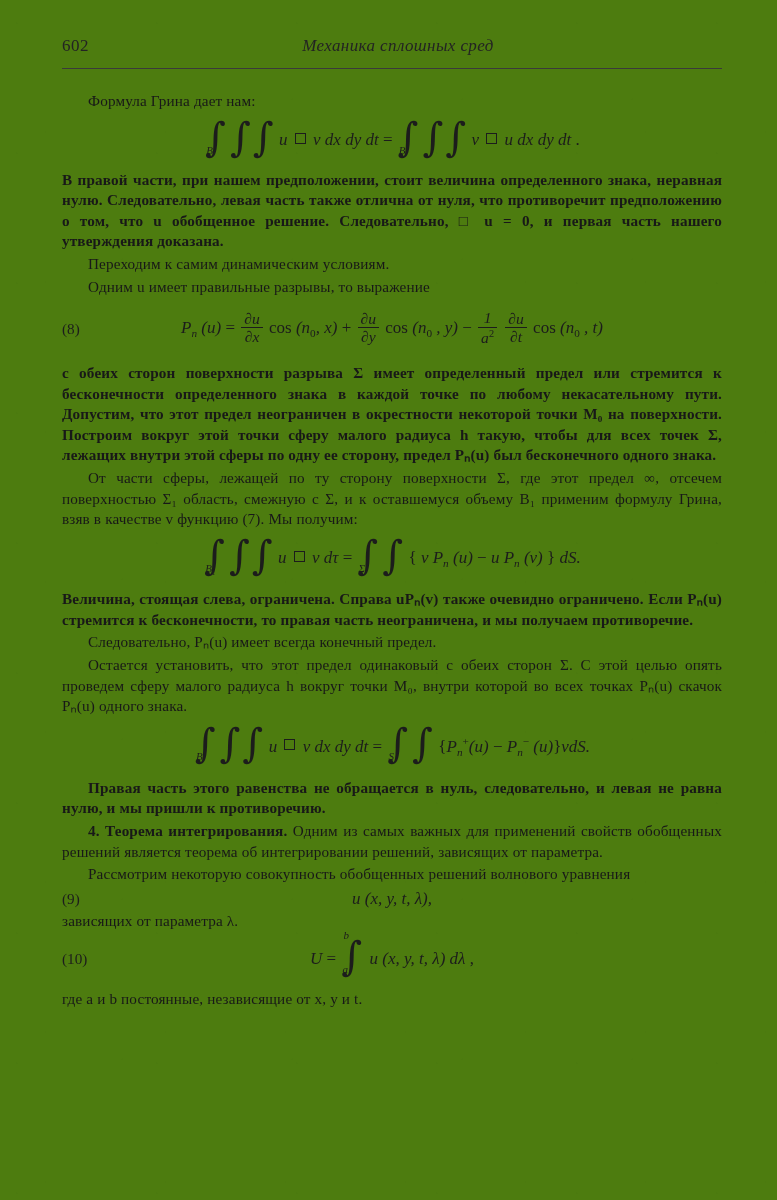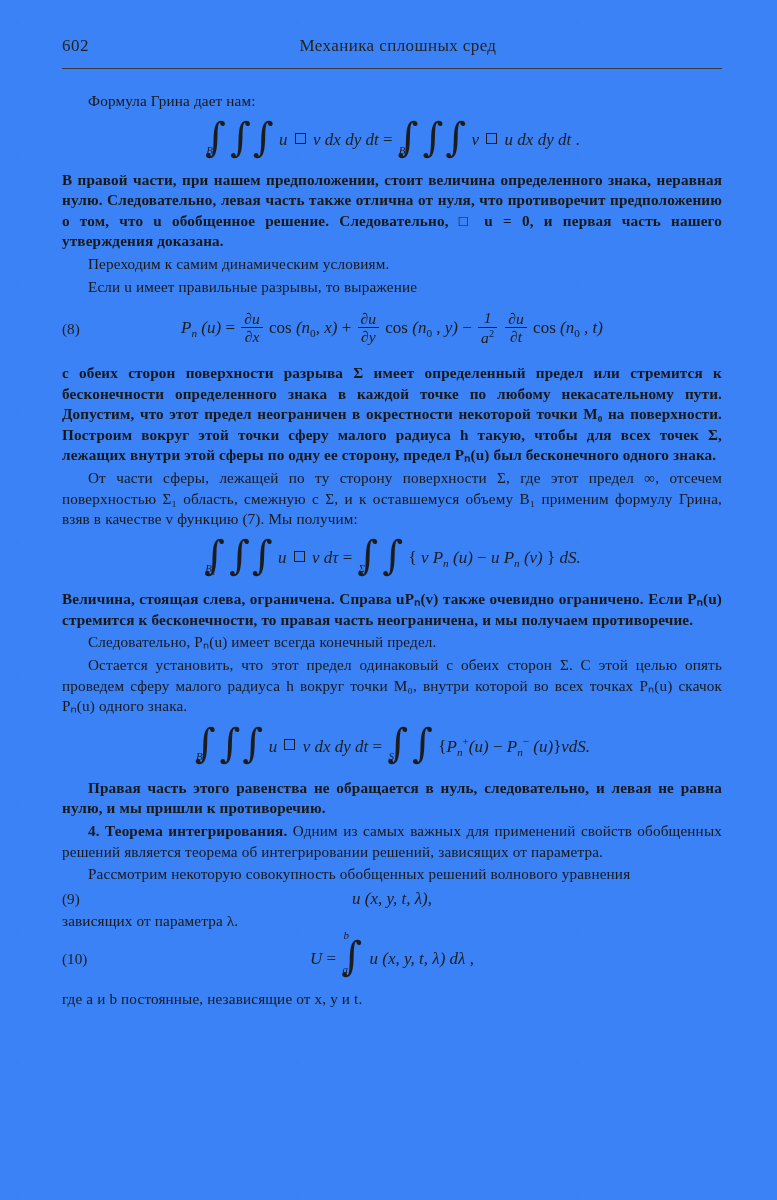--- a/index.html
+++ b/index.html
@@ -13,21 +13,21 @@
     position: relative;
     font-family: "Liberation Serif", serif;
     color: #1c1c1c;
     overflow: hidden;
   }
   .page {
     position: absolute;
     left: 0; top: 0;
     width: 777px;
     height: 1200px;
-    background: #3b82f6;
+    background: #4d7c0f;
   }
   
   .page:before {
     content: "";
     position: absolute;
     left: 0; top: 0; right: 0; bottom: 0;
     background:
       radial-gradient(circle at 12% 18%, rgba(0,0,0,0.018) 0 1px, transparent 1px),
       radial-gradient(circle at 72% 62%, rgba(0,0,0,0.016) 0 1px, transparent 1px),
       radial-gradient(circle at 38% 88%, rgba(0,0,0,0.014) 0 1px, transparent 1px);
@@ -49,20 +49,21 @@
   }
   .page-number {
     font-size: 17px;
     letter-spacing: 0.5px;
     color: #232323;
   }
   .running-title {
     position: absolute;
     left: 12px; right: 0;
     text-align: center;
+    font-style: italic;
     font-size: 17px;
     letter-spacing: 0.4px;
     color: #232323;
   }
   .rule {
     border-top: 1px solid #3a3a3a;
     margin-top: 2px;
     margin-bottom: 22px;
     width: 100%;
   }
@@ -188,21 +189,21 @@
       <span class="math">
         <span class="intg-sub"><span class="intg">∫</span><span class="lim">B</span></span><span class="intg">∫</span><span class="intg">∫</span>
         u <span class="box"></span> v dx dy dt <span class="up">=</span>
         <span class="intg-sub"><span class="intg">∫</span><span class="lim">B</span></span><span class="intg">∫</span><span class="intg">∫</span>
         v <span class="box"></span> u dx dy dt <span class="up">.</span>
       </span>
     </div>
 
     <p class="para gap-s">В правой части, при нашем предположении, стоит величина определенного знака, неравная нулю. Следовательно, левая часть также отлична от нуля, что противоречит предположению о том, что u обобщенное решение. Следовательно, □ u = 0, и первая часть нашего утверждения доказана.</p>
     <p class="para indent">Переходим к самим динамическим условиям.</p>
-    <p class="para indent">Если u имеет правильные разрывы, то выражение</p>
+    <p class="para indent">Одним u имеет правильные разрывы, то выражение</p>
 
     <div class="formula-block">
       <span class="eqno">(8)</span>
       <span class="math">
         P<sub>n</sub> (u) <span class="up">=</span>
         <span class="frac"><span class="num">∂u</span><span class="den">∂x</span></span>
         <span class="up">cos</span> (n<sub class="up">0</sub>, x) <span class="up">+</span>
         <span class="frac"><span class="num">∂u</span><span class="den">∂y</span></span>
         <span class="up">cos</span> (n<sub class="up">0</sub> , y) <span class="up">−</span>
         <span class="frac"><span class="num">1</span><span class="den">a<sup class="up">2</sup></span></span>

